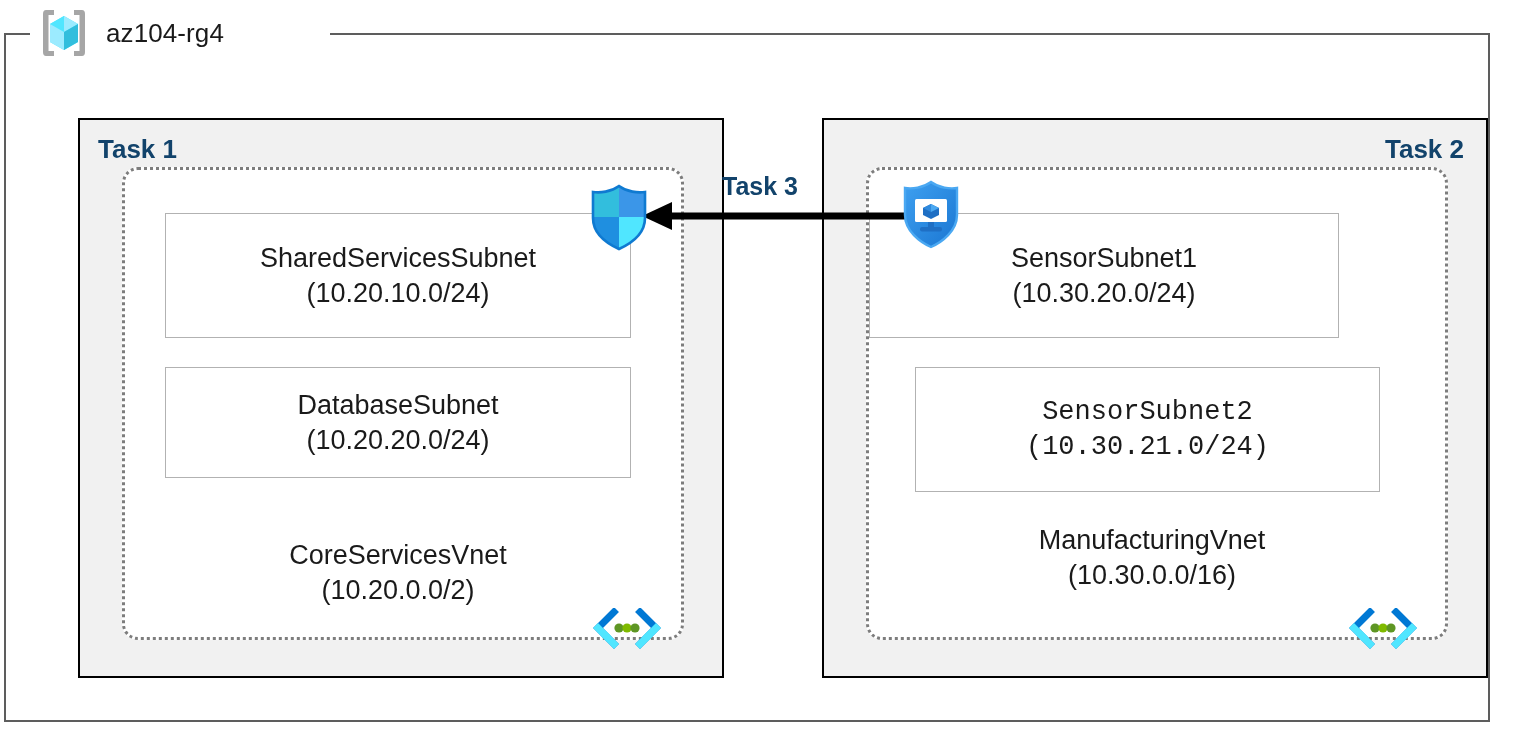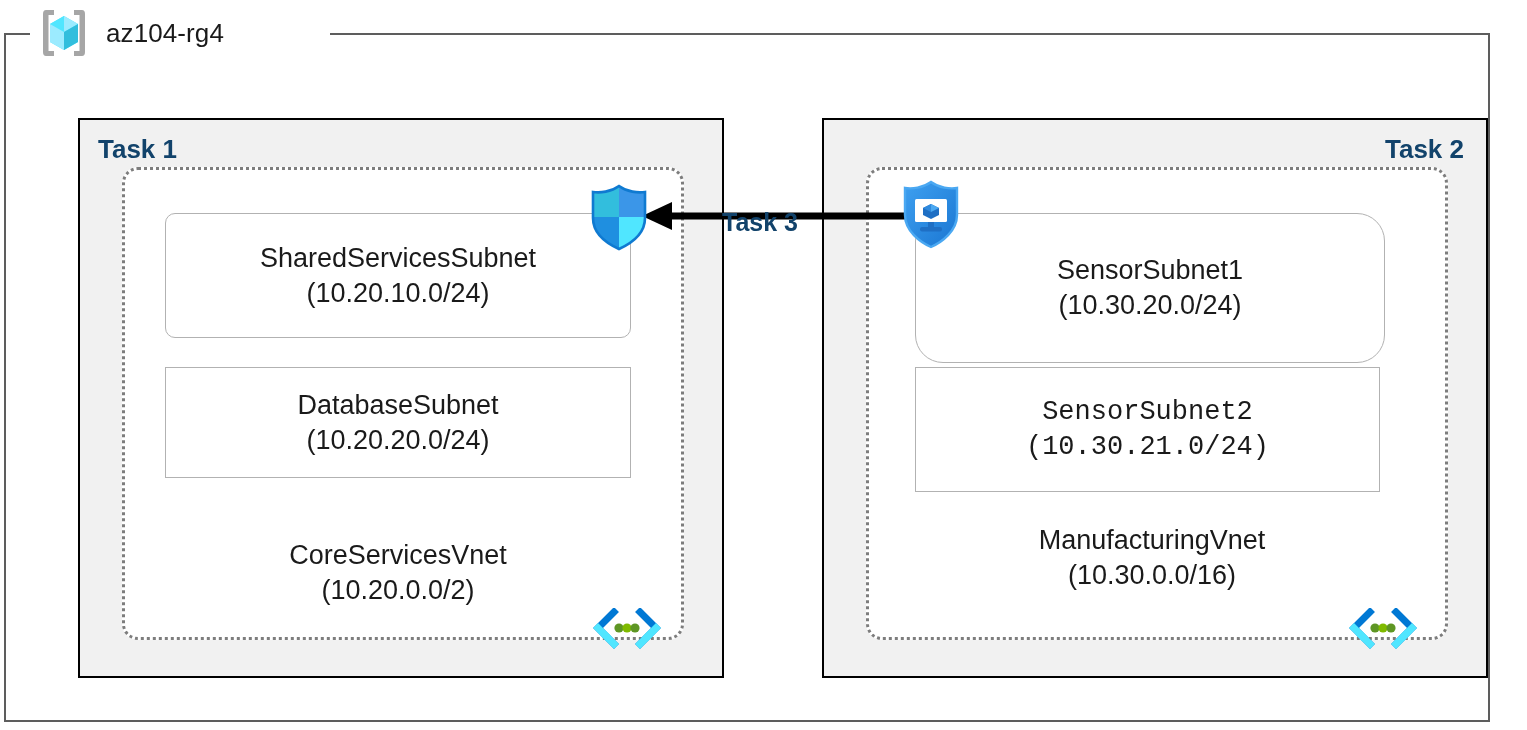--- a/index.html
+++ b/index.html
@@ -92,23 +92,23 @@
   .subnet-box {
     position: absolute;
     background: #ffffff;
     border: 1px solid #b2b2b2;
     box-sizing: border-box;
     display: flex;
     flex-direction: column;
     align-items: center;
     justify-content: center;
   }
-  #subnet-shared   { left: 165px; top: 213px; width: 466px; height: 125px; border-radius: 10px; }
+  #subnet-shared   { left: 165px; top: 213px; width: 466px; height: 125px; }
   #subnet-database { left: 165px; top: 367px; width: 466px; height: 111px; }
-  #subnet-sensor1  { left: 915px; top: 213px; width: 470px; height: 150px; border-radius: 28px; }
+  #subnet-sensor1  { left: 869px; top: 213px; width: 470px; height: 125px; }
   #subnet-sensor2  { left: 915px; top: 367px; width: 465px; height: 125px; font-family: Liberation Mono, monospace; }
 
   .line1 { font-size: 27px; color: #1a1a1a; line-height: 1.28; white-space: nowrap; }
   .line2 { font-size: 27px; color: #1a1a1a; line-height: 1.28; white-space: nowrap; }
 
   
   .vnet-caption {
     position: absolute;
     text-align: center;
     width: 466px;
@@ -135,21 +135,20 @@
   }
   #task3-label {
     position: absolute;
     left: 722px;
     top: 172px;
     font-size: 25px;
     font-weight: bold;
     color: #12436b;
     white-space: nowrap;
     z-index: 7;
-    margin-top: 36px;
   }
 </style>
 </head>
 <body>
 
 <div id="canvas">
 
   <div class="rg-boundary"></div>
   <div class="rg-header-mask"></div>
 

